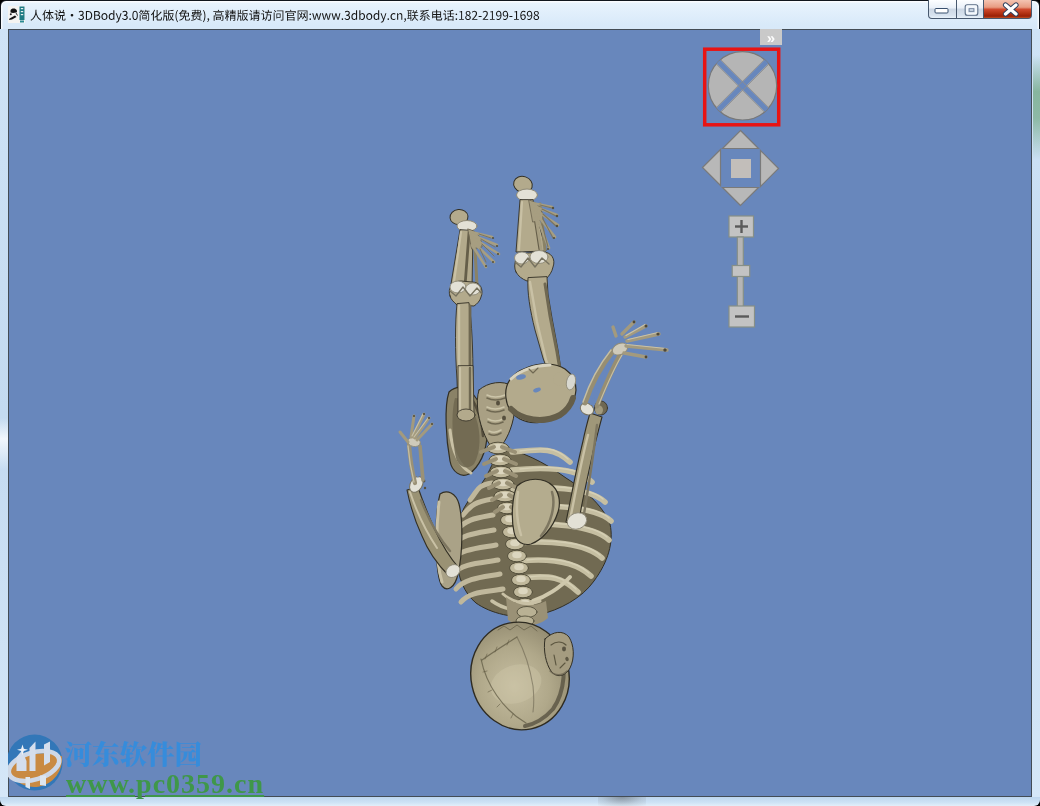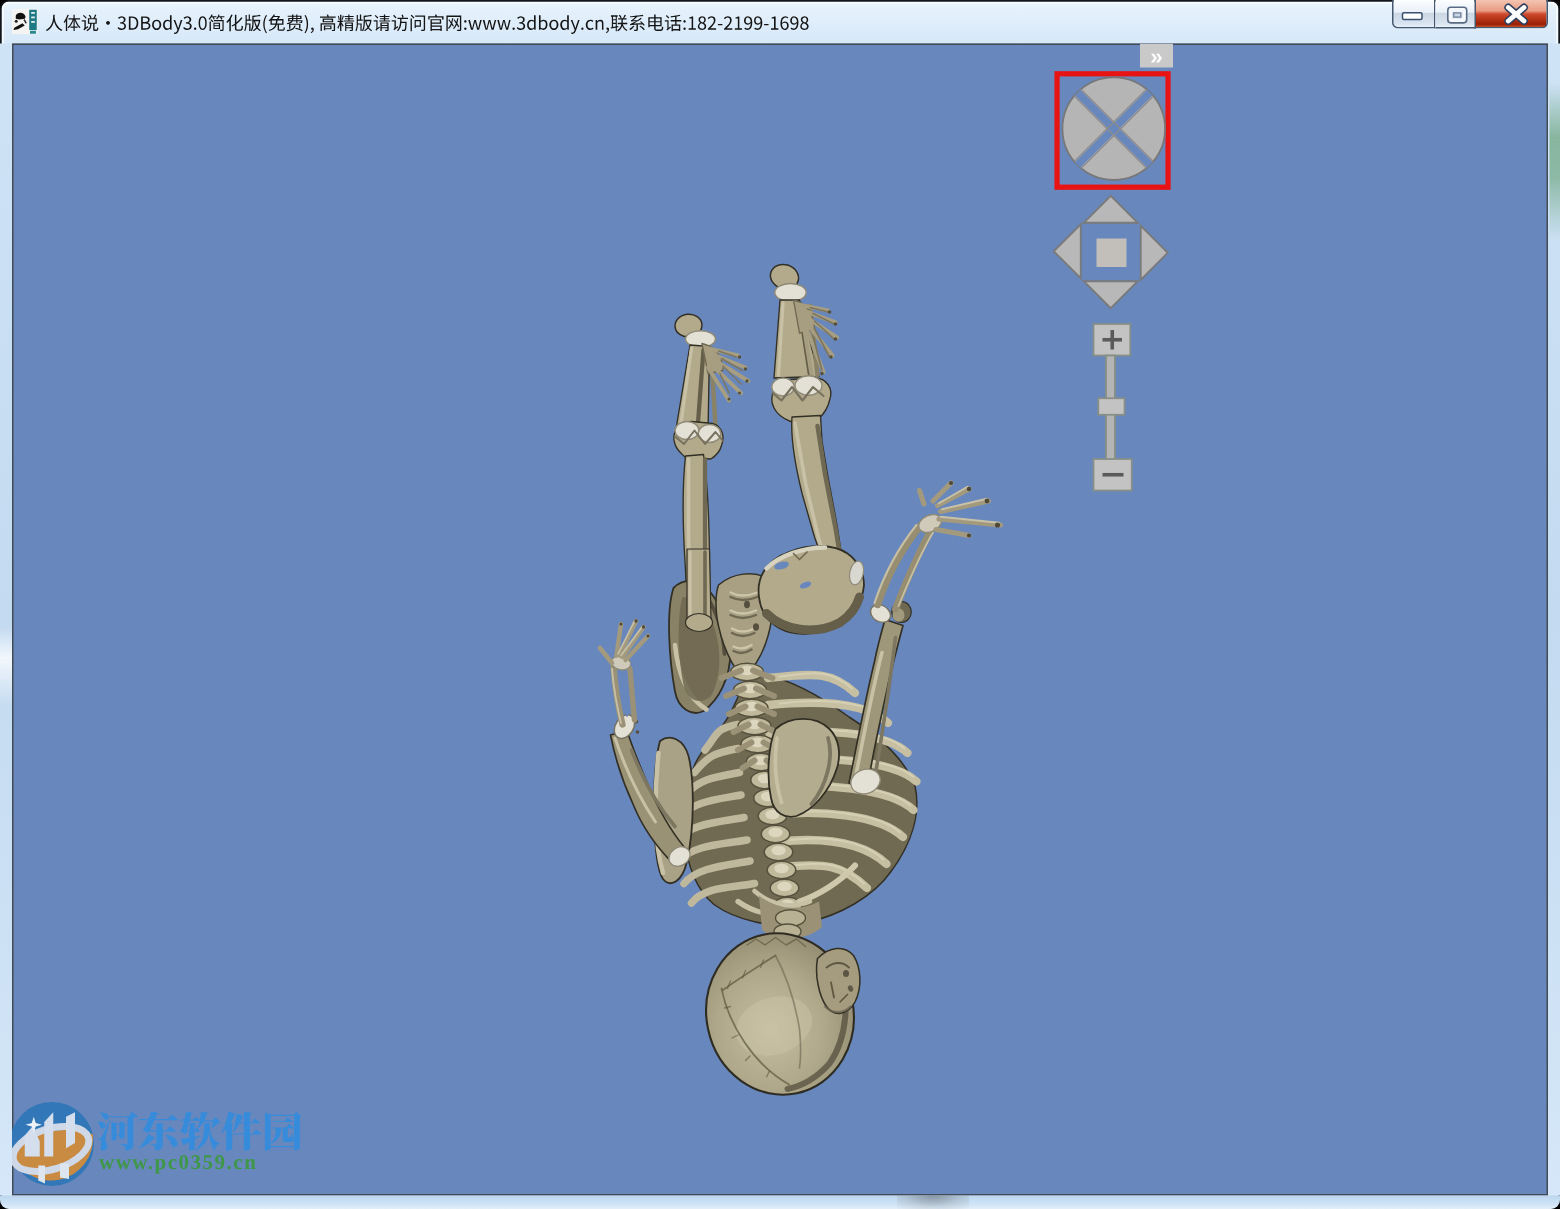--- a/index.html
+++ b/index.html
@@ -15,21 +15,21 @@
 #green { position:absolute; right:0px; top:55px; width:7px; height:105px;
   background:linear-gradient(180deg, rgba(90,160,100,0) 0%, rgba(88,152,100,0.6) 35%, rgba(88,152,100,0.55) 60%, rgba(90,160,100,0) 100%); }
 #content { position:absolute; left:8px; top:29px; width:1024px; height:768px; background:#6887bc; border:1px solid #434c55; }
 #appicon { position:absolute; left:8px; top:6px; }
 #title-text { position:absolute; left:30px; top:0; }
 #btns { position:absolute; left:928px; top:0px; width:105px; height:19px; }
 .cb { position:absolute; top:0; height:19px; border:1px solid #47586e; border-top:none; }
 #bmin { left:0; width:29px; border-radius:0 0 0 4px; background:linear-gradient(180deg,#fdfeff 0%,#e9f0f8 45%,#ccd7e4 50%,#d9e4f0 88%,#e9f2fa 100%); }
 #bmax { left:29px; width:27px; border-left:none; background:linear-gradient(180deg,#fdfeff 0%,#e9f0f8 45%,#ccd7e4 50%,#d9e4f0 88%,#e9f2fa 100%); }
 #bclose { left:56px; width:48px; border-left:none; border-radius:0 0 4px 0; background:linear-gradient(180deg,#f4c4b2 0%,#e89c82 40%,#cf4a2e 52%,#b03012 75%,#991f06 90%,#c35124 100%); }
-#wmtext { position:absolute; left:66px; top:768px; font-family:"Liberation Serif",serif; font-size:14px; font-weight:bold; color:#3f9749; letter-spacing:1px; }
+#wmtext { position:absolute; left:66px; top:768px; font-family:"Liberation Serif",serif; font-size:28px; font-weight:bold; color:#3f9749; letter-spacing:1px;text-decoration:underline; }
 </style></head>
 <body>
 <div id="win"></div>
 <div id="content"></div>
 <div id="titlebar">
 <svg id="appicon" width="17" height="17" viewBox="0 0 17 17">
  <rect x="0" y="0" width="17" height="17" fill="#f4f4f2"></rect>
  <rect x="11.5" y="0.5" width="5" height="13.5" fill="#1d7a85"></rect>
  <rect x="12.8" y="2" width="2.4" height="1.2" fill="#e8f0ef"></rect>
  <rect x="12.8" y="5" width="2.4" height="1.2" fill="#e8f0ef"></rect>

